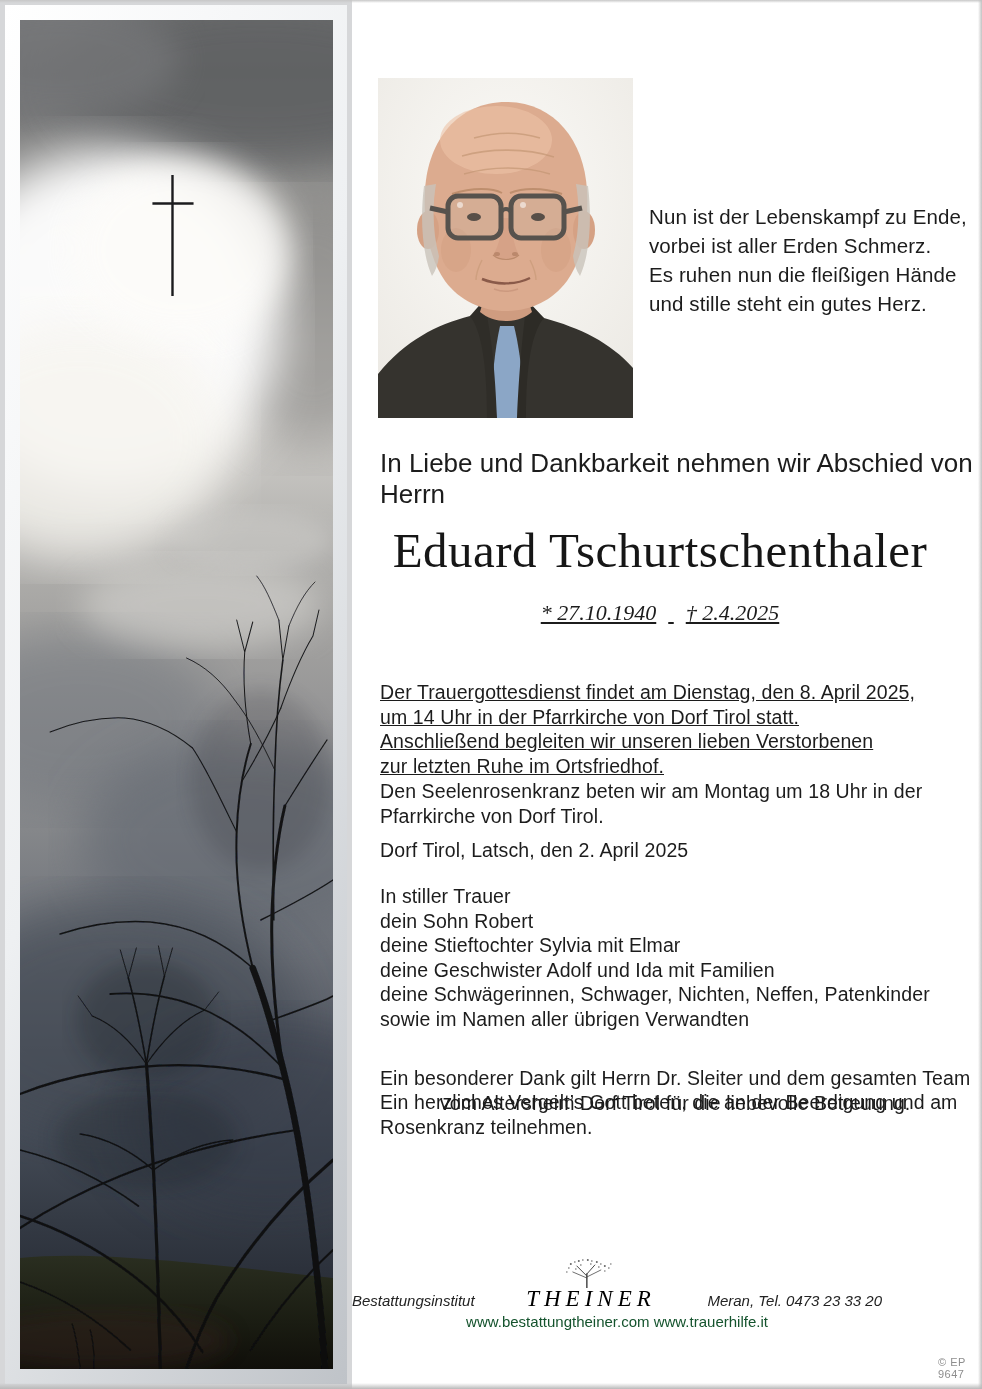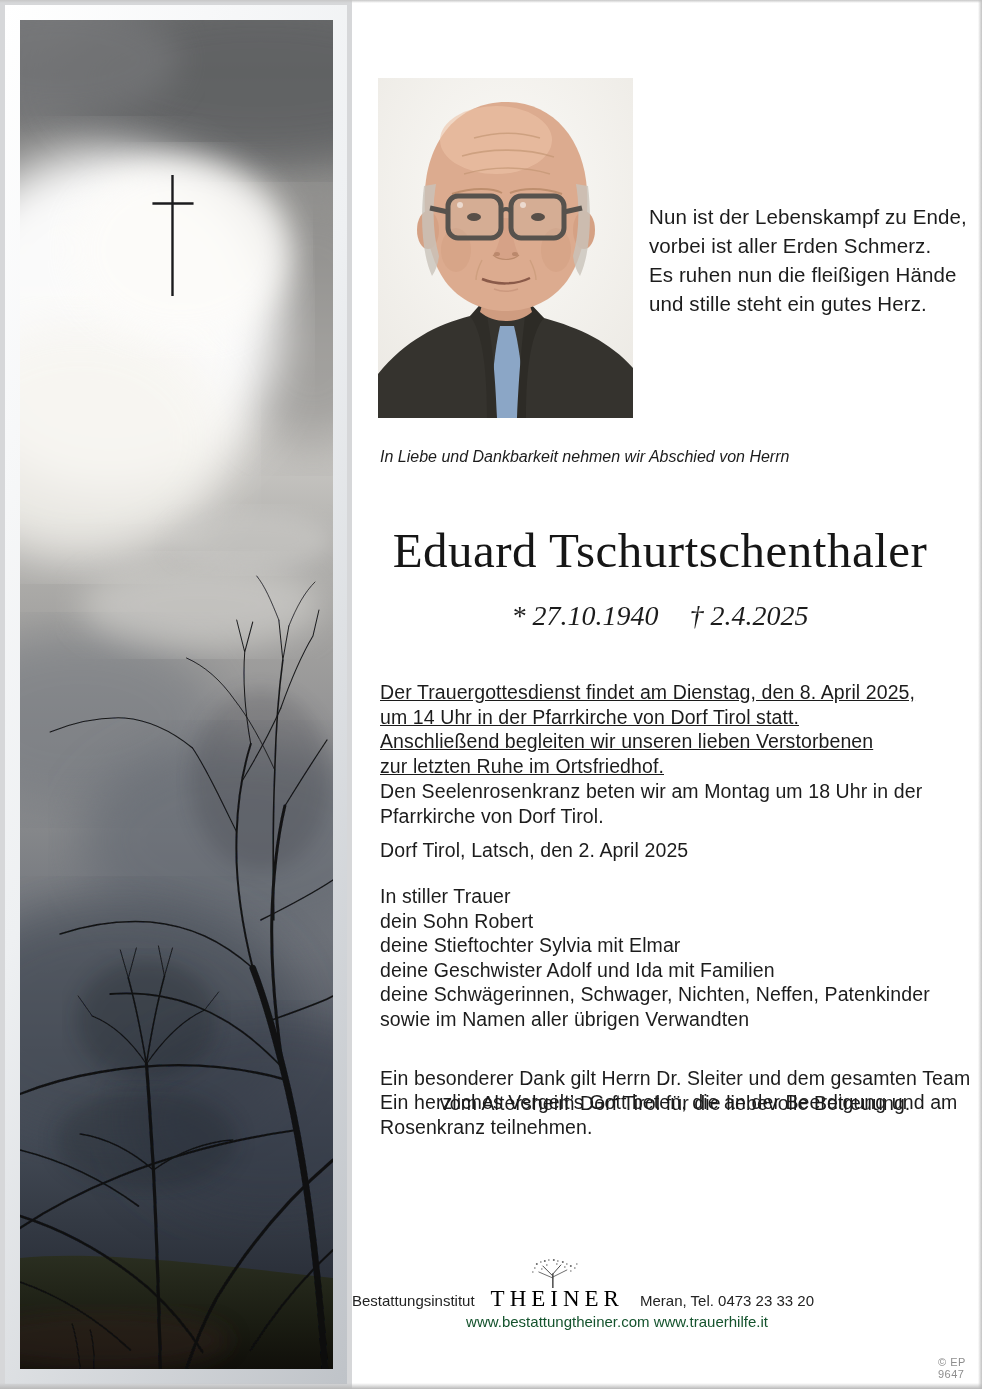--- a/index.html
+++ b/index.html
@@ -28,45 +28,45 @@
   
   .content { position:absolute; left:352px; top:0; width:630px; height:1389px; }
 
   .portrait { position:absolute; left:26px; top:78px; width:255px; height:340px; }
   .portrait svg { display:block; width:100%; height:100%; }
 
   .poem {
     position:absolute; left:297px; top:202px;
     font-size:20.5px; line-height:29px; white-space:pre-line; letter-spacing:0.1px;
   }
-  .intro { position:absolute; left:28px; top:448px; font-size:16px;font-style:italic; }
+  .intro { position:absolute; left:28px; top:448px; font-size:26px; }
 
   .name {
     position:absolute; left:0; top:522px; width:616px; text-align:center;
     font-family:"Liberation Serif", serif; 
     font-size:49px; letter-spacing:0.5px; color:#161616;
   }
   .dates {
     position:absolute; left:0; top:600px; width:616px; text-align:center;
-    font-family:"Liberation Serif", serif; font-style:italic; font-size:28px;
+    font-family:"Liberation Serif", serif; font-style:italic; font-size:22px;text-decoration:underline;
   }
   .dates span { margin:0 12px; }
 
   .para { position:absolute; left:28px; font-size:19.5px; line-height:24.5px;
           white-space:pre-line; letter-spacing:0.1px; }
   .p-service   { top:680px;text-decoration:underline; }
   .p-rosary    { top:779px; }
   .p-placedate { top:838px; }
   .p-mourners  { top:884px; }
   .p-thanks    { top:1066px;text-align:center; }
   .p-gratitude { top:1090px; }
 
   
   .footer { position:absolute; left:0; top:1258px; width:530px; text-align:center; }
-  .footer-line1 { display:flex; justify-content:flex-start; align-items:baseline; gap:16px; }
+  .footer-line1 { display:flex; justify-content:space-between; align-items:baseline; gap:16px;font-style:italic; }
   .inst, .contact { font-size:15px; color:#232323; }
   .brand-wrap { position:relative; display:inline-block; padding-top:28px; }
   .brand {
     font-family:"Liberation Serif", serif; font-size:23px; letter-spacing:5px;
     color:#000000;
   }
   .brand-tree { position:absolute; top:0; left:50%; transform:translateX(-58%);
                 width:52px; height:30px; }
   .footer-line2 { font-size:15px; color:#14532d; margin-top:1px; }
 

